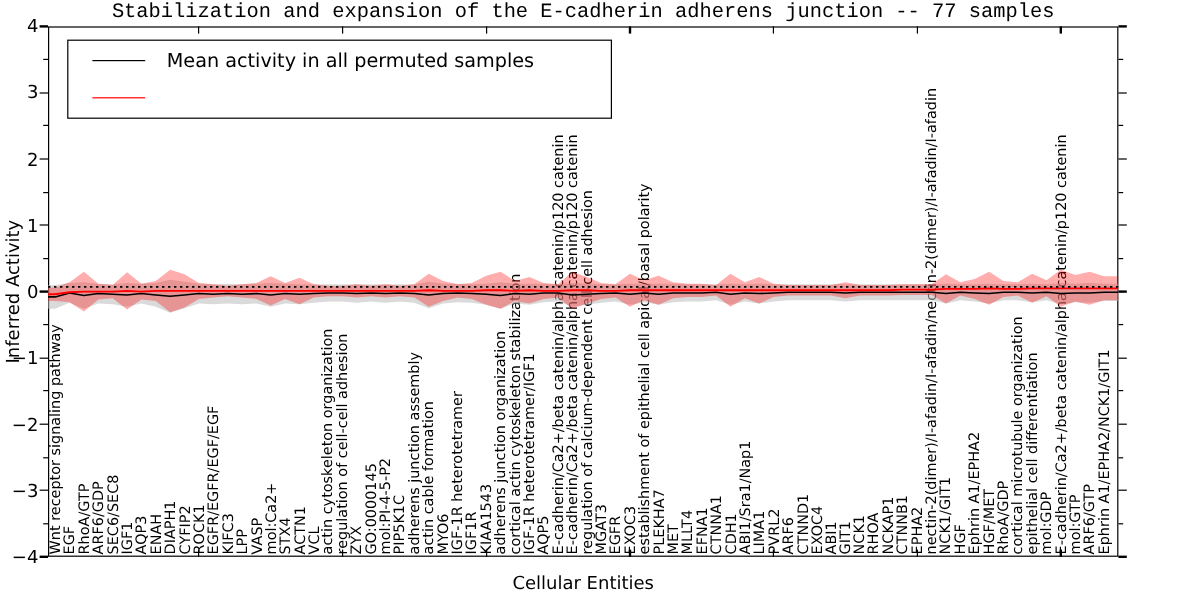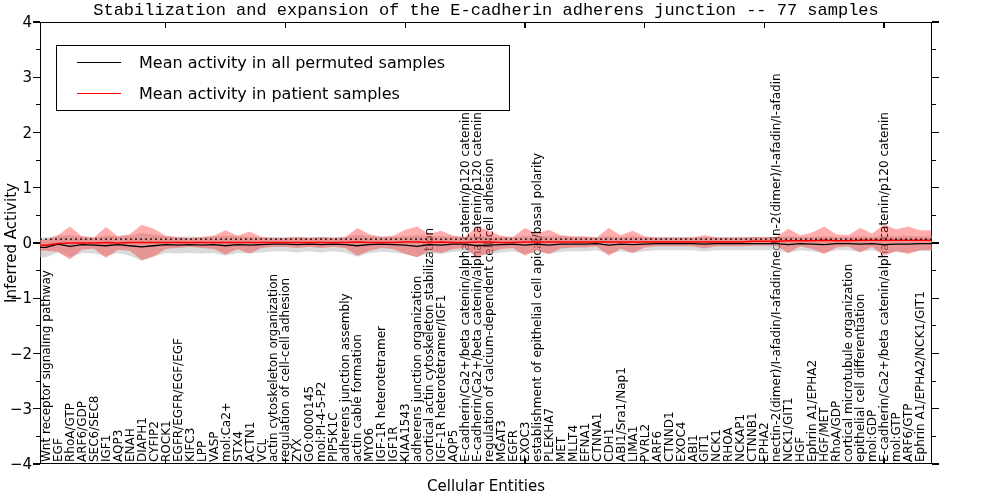--- a/index.html
+++ b/index.html
@@ -29,21 +29,21 @@
   }
   .xtick-label{
     position:absolute;font-size:12px;line-height:12px;white-space:nowrap;
     transform:rotate(-90deg);transform-origin:0 0;z-index:1;color:#000;
   }
   .tick{position:absolute;background:#000;z-index:3;}
   #band-svg{position:absolute;left:40px;top:22px;z-index:2;pointer-events:none;}
   #legend{
     position:absolute;left:56px;top:33px;width:452px;height:64px;
     border:1.3px solid #000;background:#ffffff;z-index:5;
-    display:flex;flex-direction:column;justify-content:space-evenly;margin-top:12px;
+    display:flex;flex-direction:column;justify-content:space-evenly;
   }
   .legend-row{display:flex;align-items:center;height:28px;}
   .legend-sample{width:44px;height:0;margin-left:20px;flex:none;}
   .legend-text{margin-left:18px;font-size:16px;white-space:nowrap;}
 </style>
 </head>
 <body>
 
 <div id="figure">
   <div id="plot-frame"></div>
@@ -138,21 +138,20 @@
       <polyline points="40,239.13250000000002 932,239.13250000000002" fill="none" stroke="#000000" stroke-width="1.4" stroke-dasharray="2 3"></polyline>
     </svg>
 
   <div id="legend">
     <div class="legend-row">
       <div class="legend-sample" style="border-top:1.6px solid #000000;"></div>
       <div class="legend-text">Mean activity in all permuted samples</div>
     </div>
     <div class="legend-row">
       <div class="legend-sample" style="border-top:1.6px solid #ff0000;"></div>
-      <div class="legend-text">Mean activity in patient samples</div>
     </div>
   </div>
 <div class="tick" style="left: 33px; top: 21.4px; width: 7px; height: 1.3px;"></div>
     <div class="tick" style="left: 932px; top: 21.4px; width: 7px; height: 1.3px;"></div>
     <div class="ytick-label" style="left: 0px; top: 13px;">4</div>
     <div class="tick" style="left: 33px; top: 76.65px; width: 7px; height: 1.3px;"></div>
     <div class="tick" style="left: 932px; top: 76.65px; width: 7px; height: 1.3px;"></div>
     <div class="ytick-label" style="left: 0px; top: 68.25px;">3</div>
     <div class="tick" style="left: 33px; top: 131.9px; width: 7px; height: 1.3px;"></div>
     <div class="tick" style="left: 932px; top: 131.9px; width: 7px; height: 1.3px;"></div>

